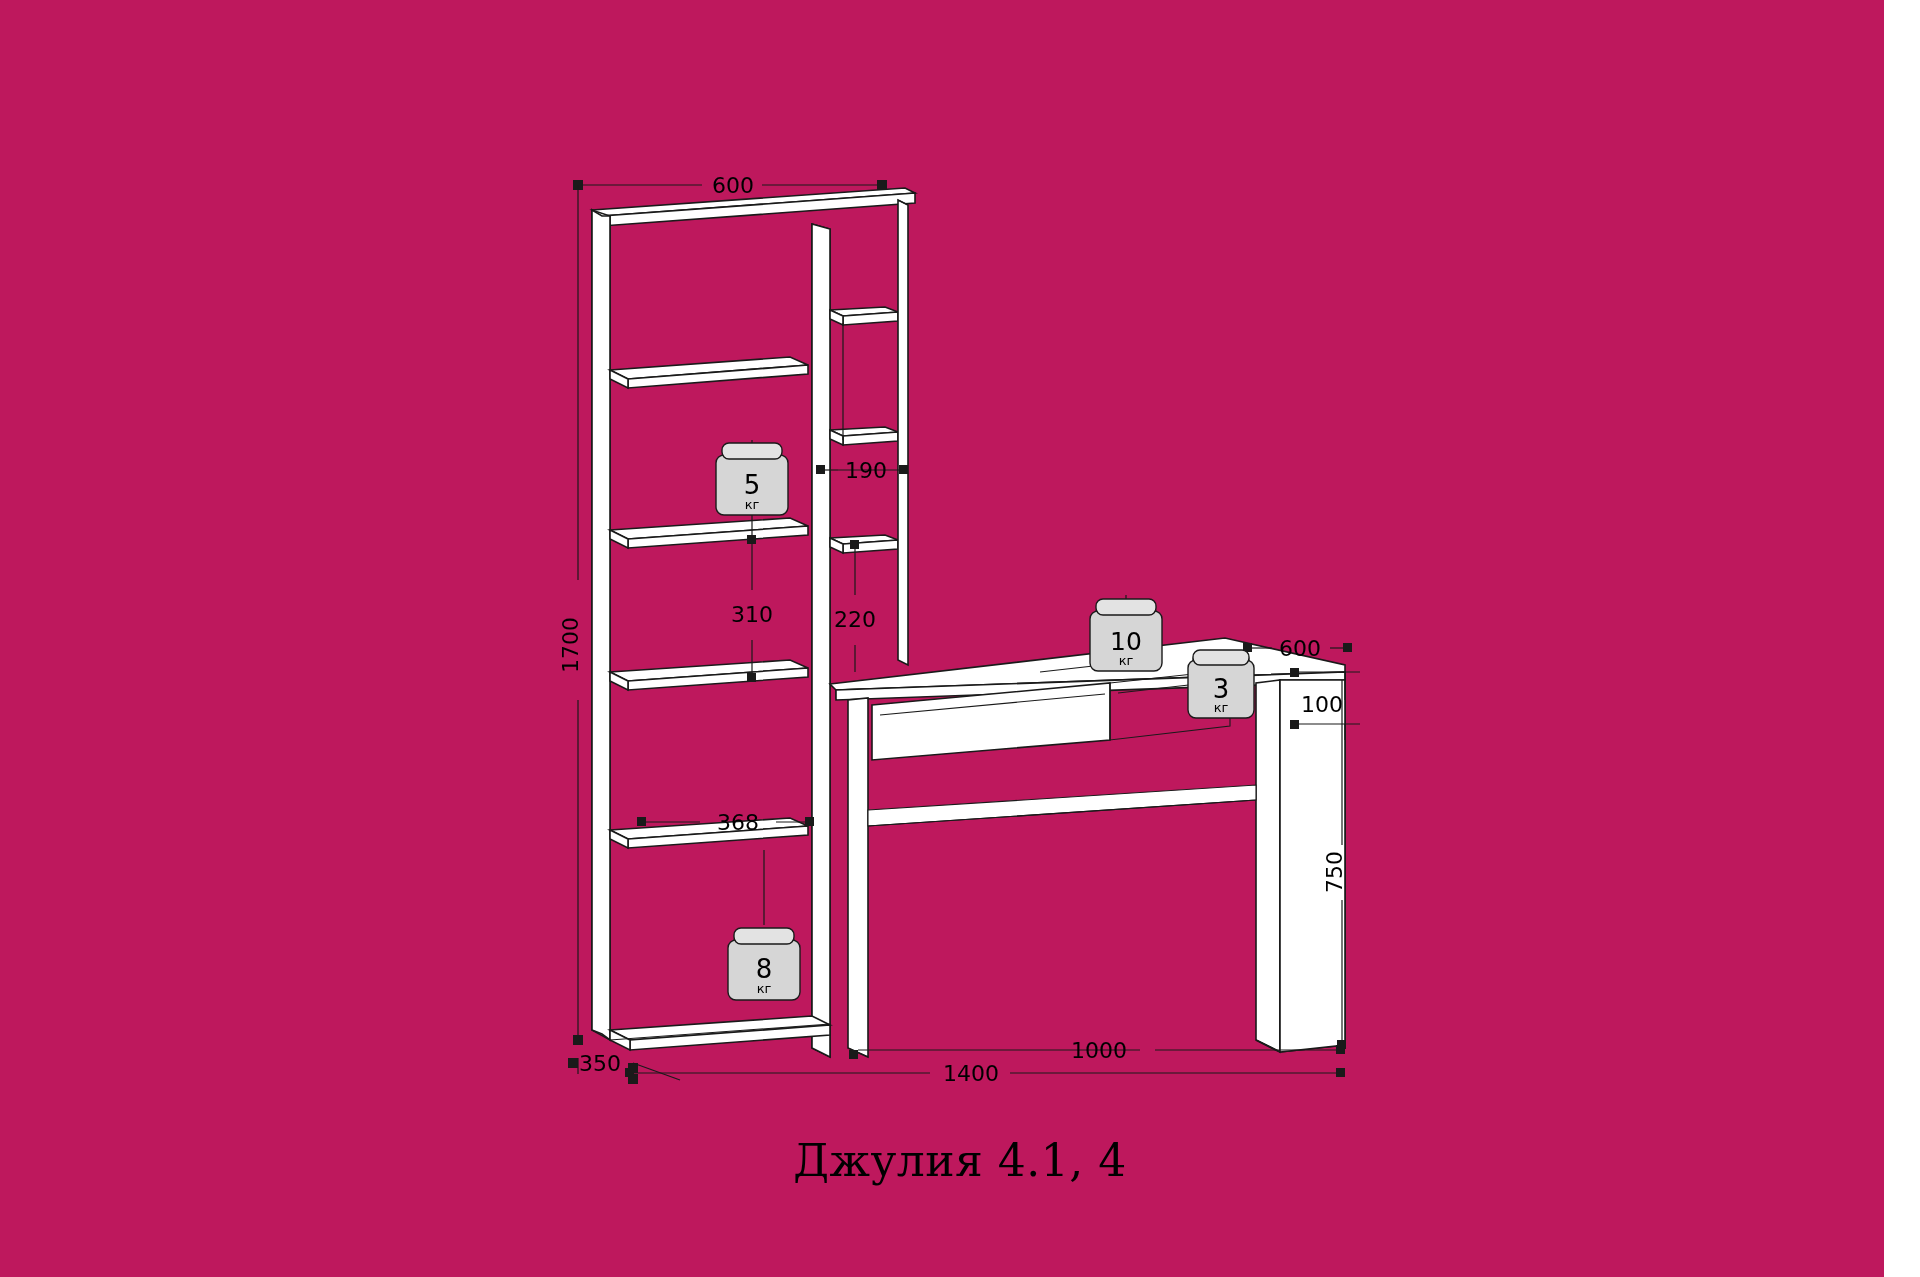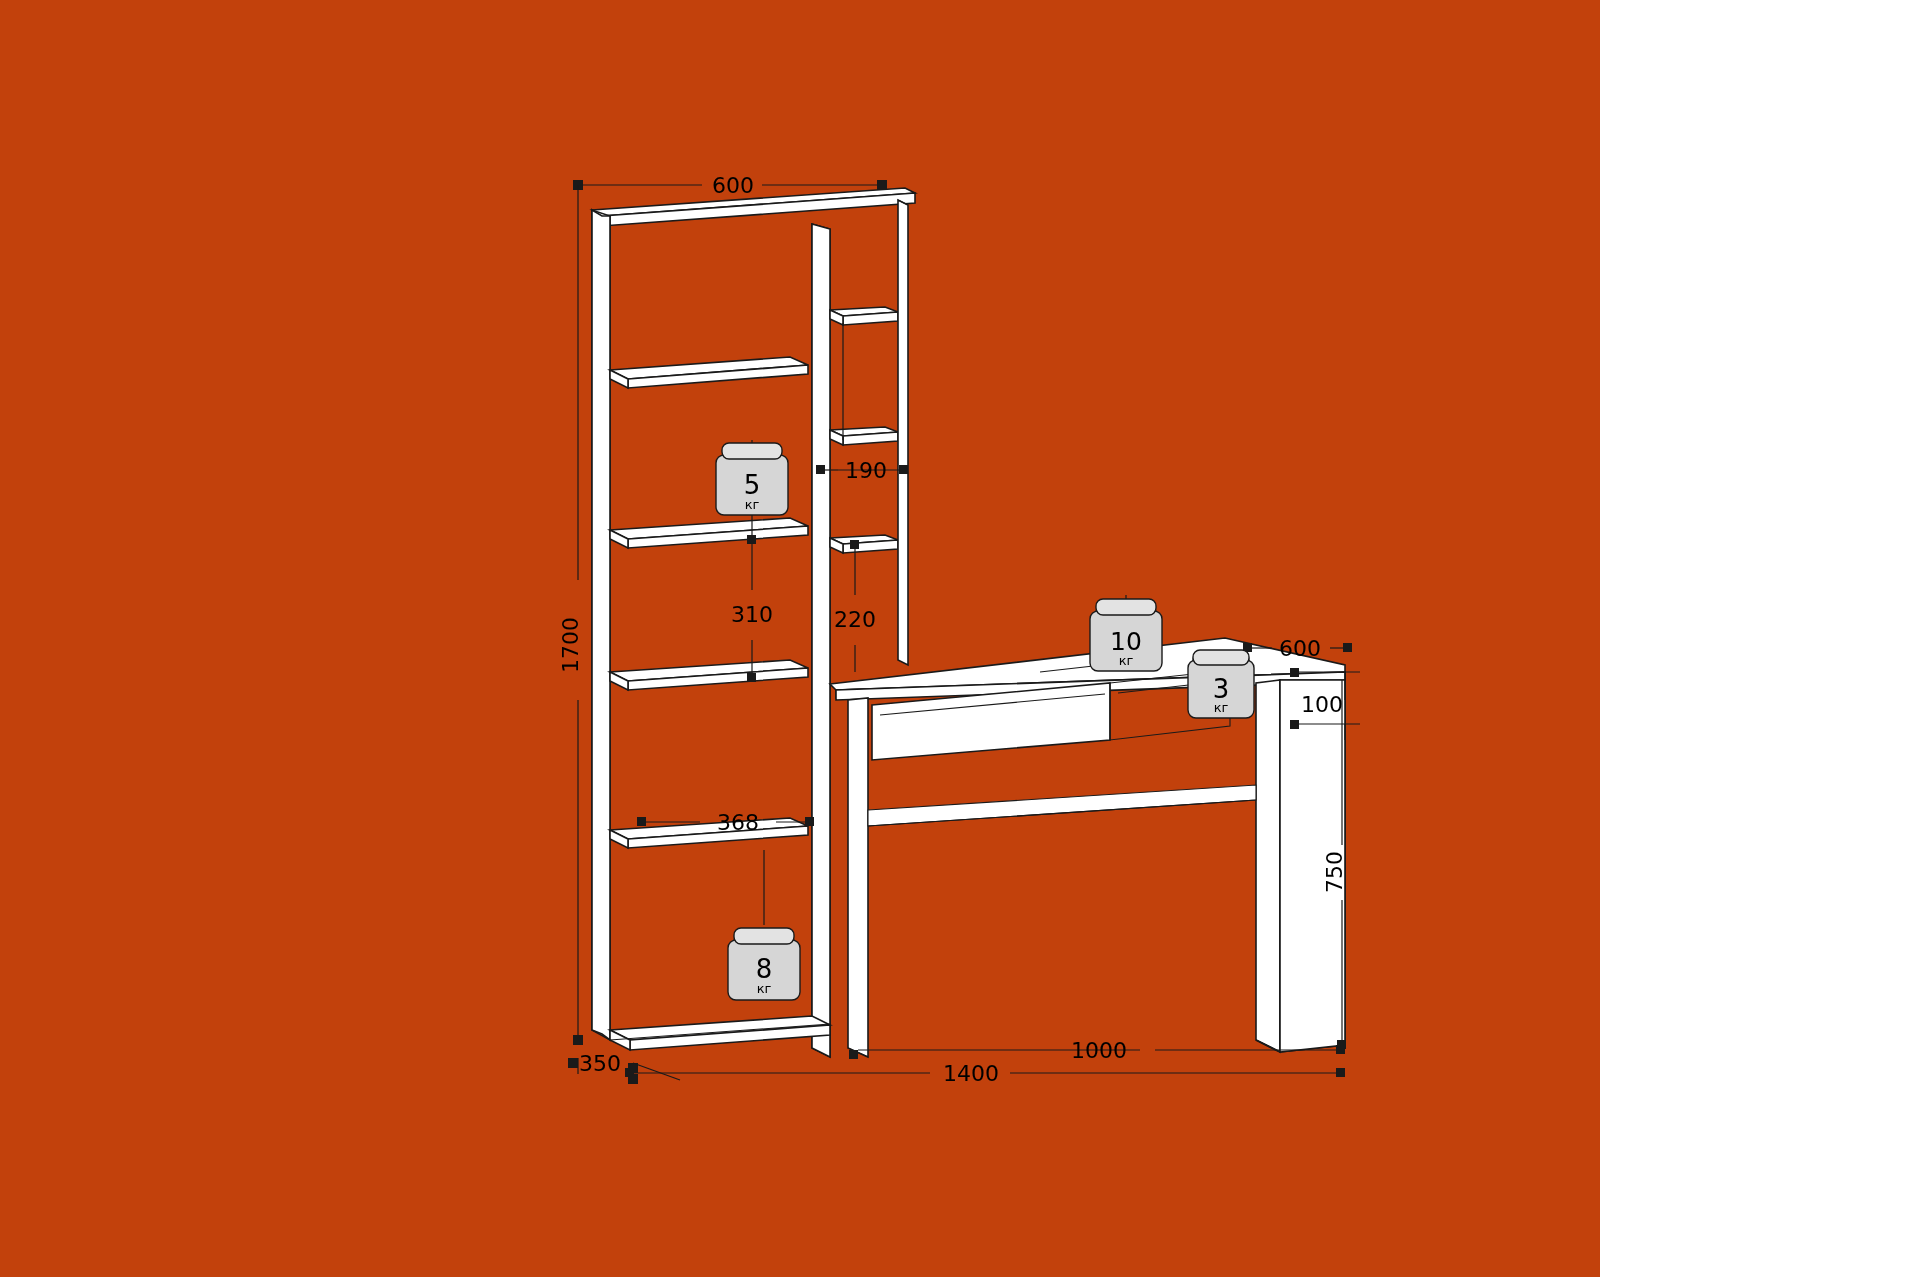--- a/index.html
+++ b/index.html
@@ -8,23 +8,23 @@
     background: #ffffff;
   }
   body {
     width: 1920px;
     height: 1277px;
     font-family: "DejaVu Sans", sans-serif;
     overflow: hidden;
   }
   #stage {
     position: relative;
-    width: 1600px;
+    width: 1884px;
     height: 1277px;
-    background: #c2410c;
+    background: #be185d;
   }
   #drawing {
     position: absolute;
     left: 0;
     top: 0;
     width: 1920px;
     height: 1277px;
   }
   .caption {
     position: absolute;
@@ -288,14 +288,15 @@
     <g>
       <rect class="fillgray" x="1193" y="653" width="56" height="18" rx="8"></rect>
       <rect class="fillgray2" x="1188" y="660" width="66" height="58" rx="8"></rect>
       <rect class="fillgray" x="1193" y="650" width="56" height="15" rx="7"></rect>
       <text class="weight-num" x="1221" y="698">3</text>
       <text class="weight-unit" x="1221" y="712">кг</text>
     </g>
 
   </svg>
 
+  <div class="caption">Джулия 4.1, 4</div>
 
 </div>
 
 </body></html>

